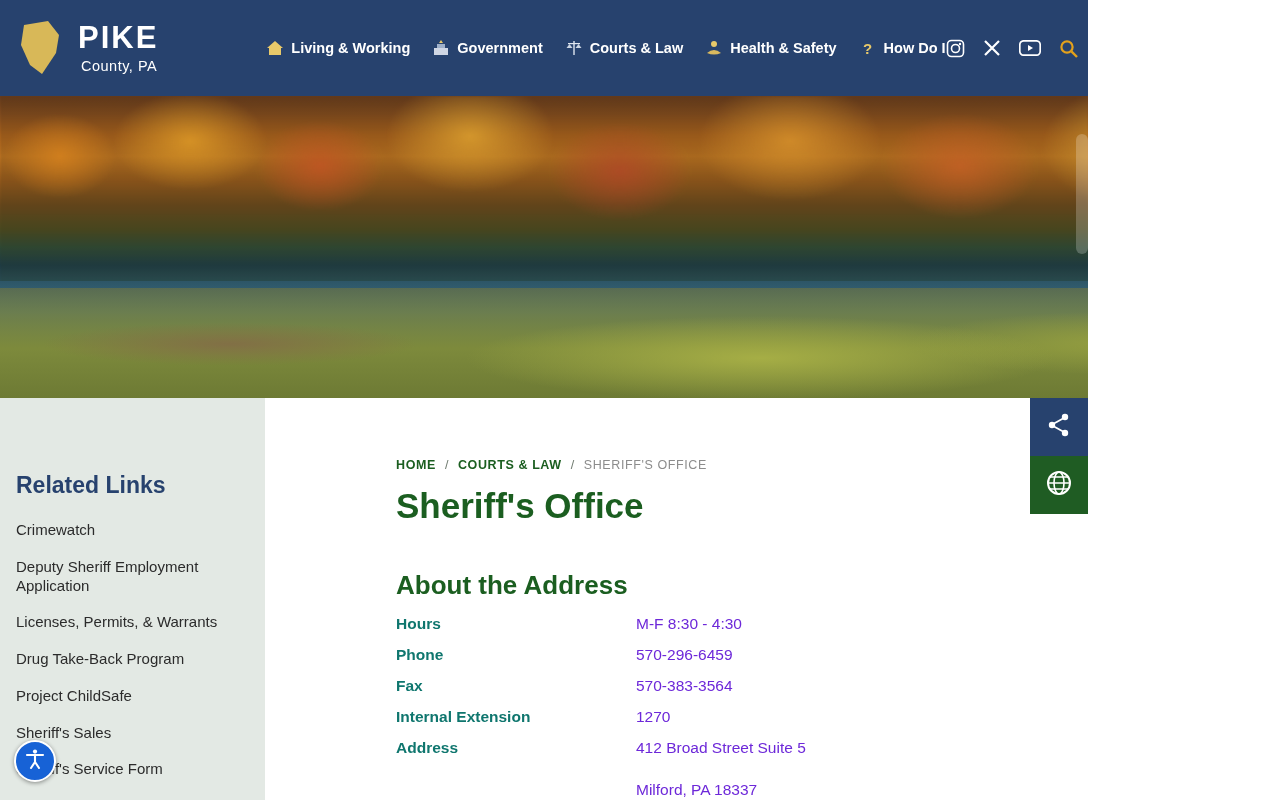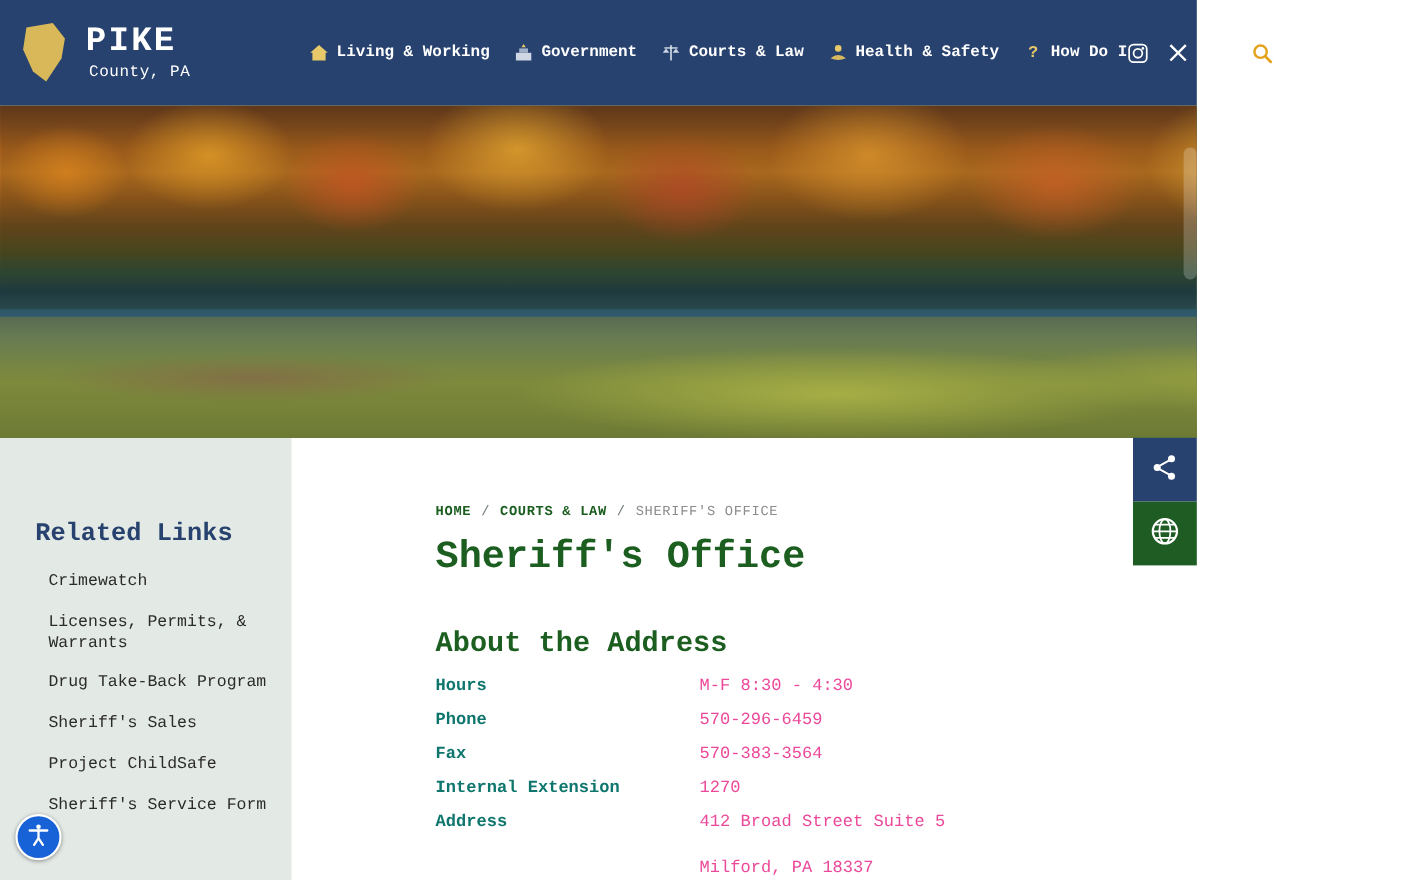--- a/index.html
+++ b/index.html
@@ -137,37 +137,36 @@
   }
 
   
   .body-wrap {
     display: flex;
     height: 402px;
   }
   .sidebar {
     width: 265px;
     background: #e3e9e4;
-    padding: 74px 16px 0 32px;
+    padding: 74px 16px 0 16px;
   }
   .sidebar h2 {
     margin: 0 0 22px 0;
     font-size: 23px;
     color: #27426e;
     font-weight: bold;
   }
   .side-link {
     display: block;
     font-size: 15px;
     color: #2b2b2b;
     margin-bottom: 18px;
     line-height: 1.25;
     cursor: pointer;
     text-decoration: none;
-    margin-left: 12px;
   }
 
   .main {
     flex: 1;
     padding: 60px 0 0 131px;
     position: relative;
   }
   .breadcrumb {
     font-size: 12.5px;
     letter-spacing: .6px;
@@ -193,21 +192,21 @@
     color: #1b5e20;
     font-weight: bold;
   }
   .info-table {
     border-collapse: collapse;
     font-size: 15.5px;
   }
   .info-table td {
     padding: 0 0 13px 0;
     vertical-align: top;
-    color: #ec4899;
+    color: #6d28d9;
   }
   .info-table td.label {
     font-weight: bold;
     width: 240px;
     color: #0f766e;
   }
   .addr-line { display: block; }
   .addr-line + .addr-line { margin-top: 24px; }
 
   
@@ -233,21 +232,21 @@
     width: 42px; height: 42px;
     border-radius: 50%;
     background: #1762d6;
     border: 2px solid #ffffff;
     box-shadow: 0 1px 4px rgba(0,0,0,.4);
     display: flex;
     align-items: center;
     justify-content: center;
     cursor: pointer;
   }
-  .page { position: relative; width: 1088px; height: 800px; font-family: Liberation Mono, monospace; }
+  .page { position: relative; width: 1088px; height: 800px; }
 </style>
 </head>
 <body>
 
 <div class="page">
 
   <div class="header">
 
     <a class="brand">
       <span class="brand-mark">
@@ -346,24 +345,25 @@
     <div class="hero-weeds"></div>
     <div class="hero-shore"></div>
     <div class="hero-scroll"></div>
   </div>
 
   <div class="body-wrap">
 
     <div class="sidebar">
       <h2>Related Links</h2>
       <a class="side-link">Crimewatch</a>
+      <a class="side-link">Deputy Sheriff Employment Application</a>
       <a class="side-link">Licenses, Permits, &amp; Warrants</a>
       <a class="side-link">Drug Take-Back Program</a>
+      <a class="side-link">Project ChildSafe</a>
       <a class="side-link">Sheriff's Sales</a>
-      <a class="side-link">Project ChildSafe</a>
       <a class="side-link">Sheriff's Service Form</a>
     </div>
 
     <div class="main">
 
       <div class="breadcrumb">
         <span class="crumb">HOME</span>
         <span class="sep">/</span>
         <span class="crumb">COURTS &amp; LAW</span>
         <span class="sep">/</span>

